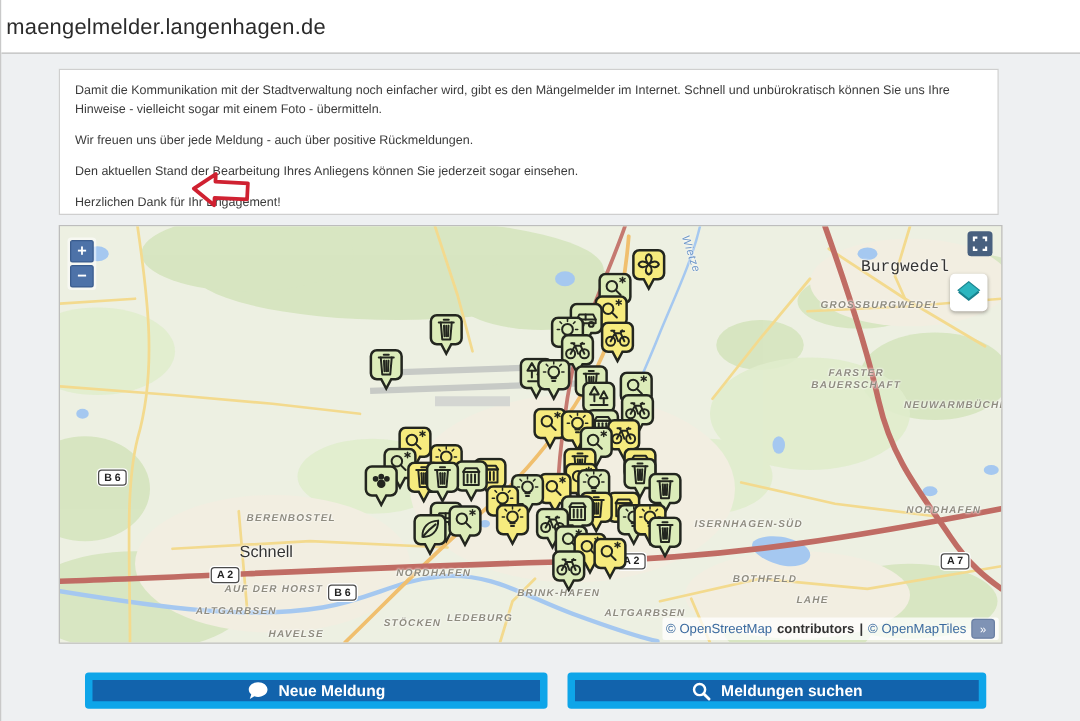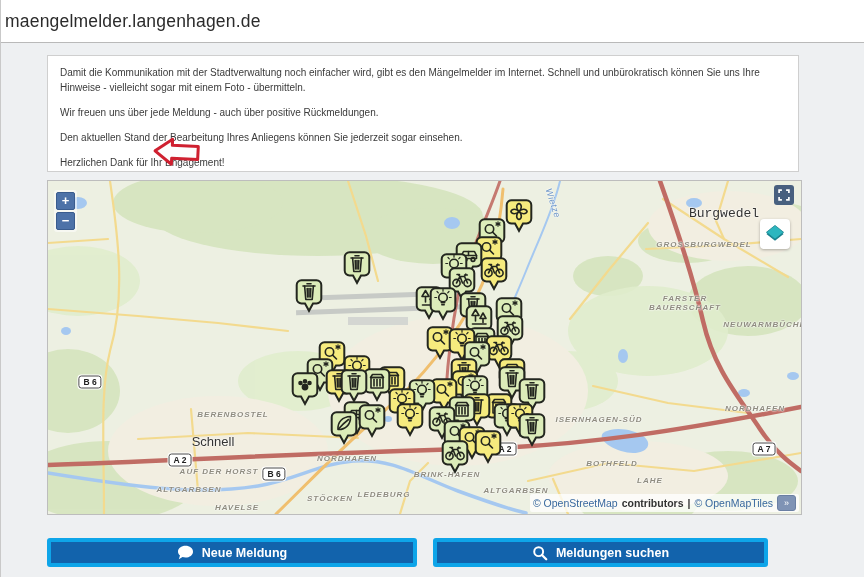--- a/index.html
+++ b/index.html
@@ -52,23 +52,23 @@
     border-radius:4px;z-index:500;cursor:pointer;box-shadow:0 1px 3px rgba(0,0,0,.3);
     display:flex;align-items:center;justify-content:center;}
   .attribution{position:absolute;right:2px;bottom:2px;z-index:500;background:rgba(255,255,255,.75);
     font-size:10.5px;color:#333;padding:1px 3px;display:flex;align-items:center;gap:4px;border-radius:2px;}
   .attribution .lnk{color:#39699e;cursor:pointer;}
   .attribution .dark{color:#333;font-weight:bold;}
   .attr-expand{background:#7f93b5;color:#fff;border-radius:3px;width:17px;height:14px;
     font-size:9px;line-height:14px;text-align:center;cursor:pointer;border:1px solid #6a7fa3;}
   
   .btnrow .bigbtn{
-    position:absolute;top:538px;height:29px;background:#1263ac;border:4px solid #0ea5e9;border-radius:3px;
+    position:absolute;top:538px;height:29px;background:#1263ac;border:6px solid #0ea5e9;border-radius:3px;
     color:#ffffff;font-size:12.5px;font-weight:bold;display:flex;align-items:center;justify-content:center;
-    gap:8px;cursor:pointer;box-sizing:border-box;
+    gap:8px;cursor:pointer;box-sizing:border-box;margin-left:21px;
   }
   .bigbtn.left{left:46px;width:370px;}
   .bigbtn.right{left:432px;width:335px;}
 </style>
 </head>
 <body>
 
 <div class="topbar">
   <span class="title">maengelmelder.langenhagen.de</span>
 </div>

